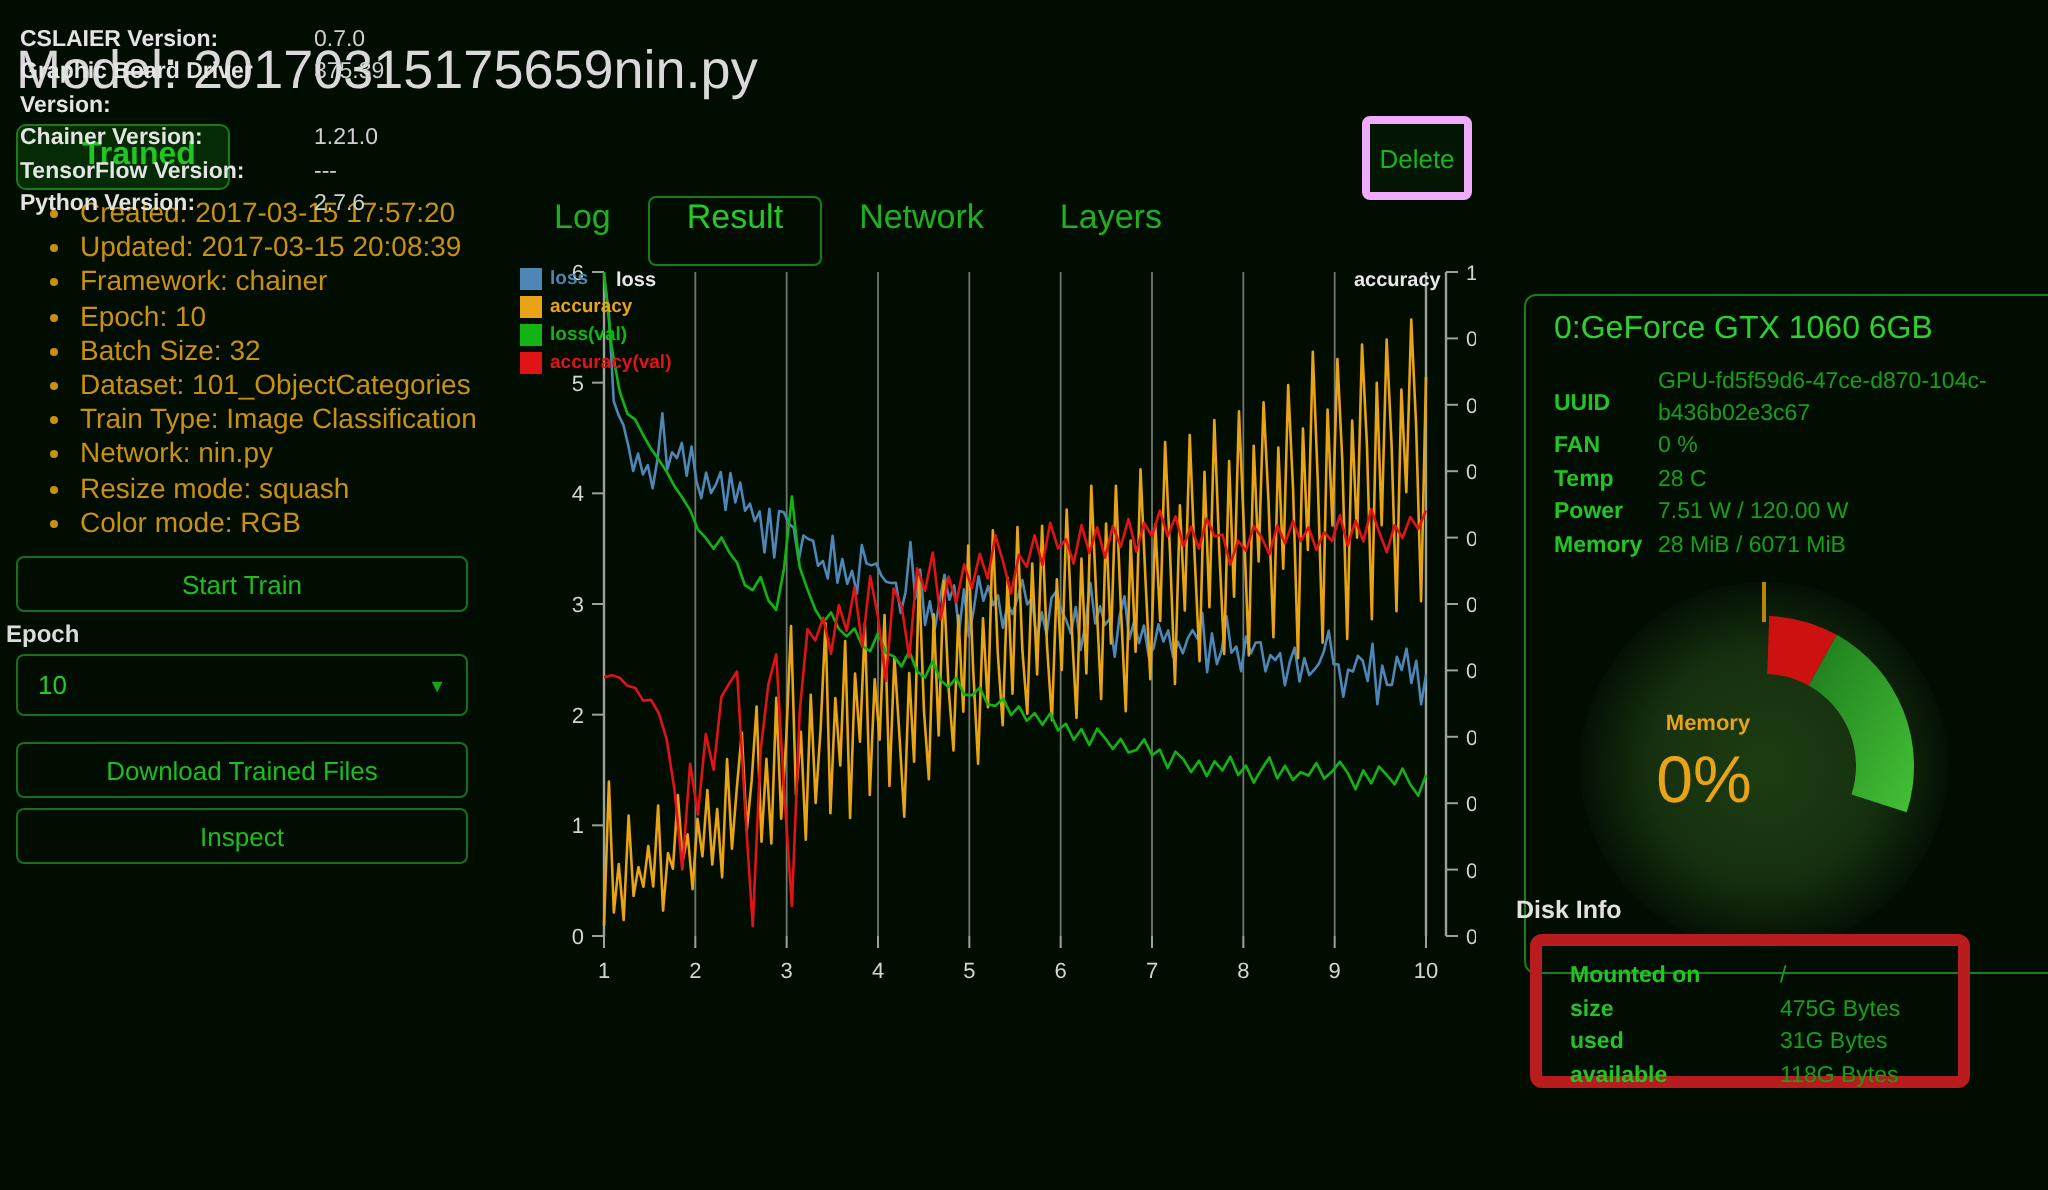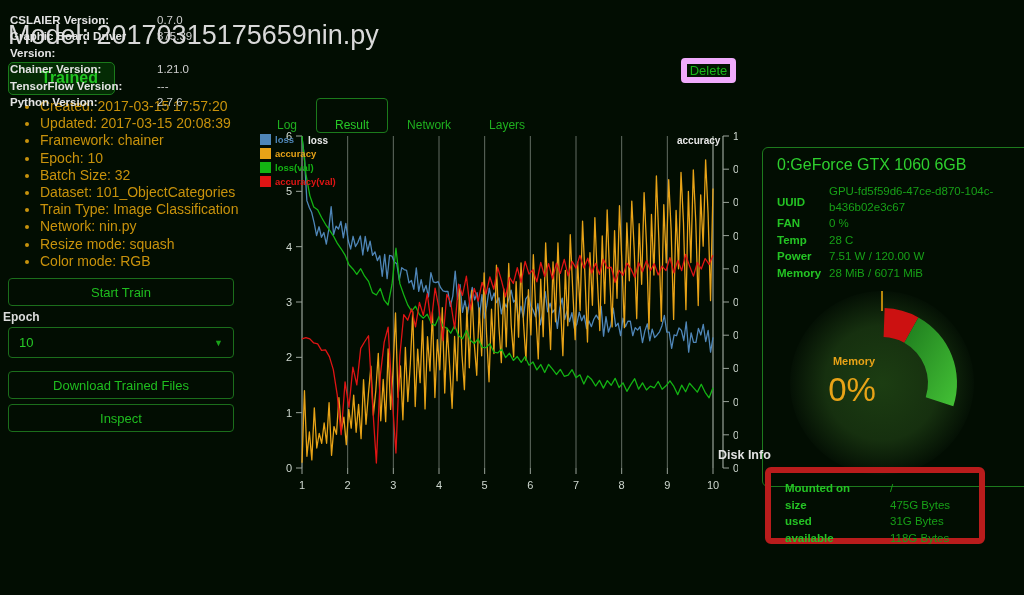--- a/index.html
+++ b/index.html
@@ -31,22 +31,22 @@
     position: absolute; left: 8px; top: 62px;
     padding: 6px 16px 7px 32px;
     border: 1px solid #1b7a1b;
     border-radius: 5px;
     background: #042b04;
     color: #22c522;
     font-size: 16px; font-weight: bold;
   }
   .delete-btn {
     position: absolute; left: 681px; top: 58px;
-    width: 55px; height: 25px;
-    border: 6px solid #f0abfc;
+    width: 55px; height: 42px;
+    border: 4px solid #f0abfc;
     border-radius: 4px;
     background: #031503;
     color: #19b619;
     font-size: 13px;
     display: flex; align-items: center; justify-content: center;
     cursor: pointer;
   }
 
   
   .meta-list {
@@ -100,22 +100,22 @@
   }
 
   
   .tabs {
     position: absolute; left: 258px; top: 98px;
     display: flex; align-items: stretch; gap: 0;
   }
   .tab {
     padding: 0 18px;
     height: 35px;
-    display: flex; align-items: flex-end; justify-content: center;
-    color: #1fb01f; font-size: 12px;
+    display: flex; align-items: flex-start; justify-content: center;
+    color: #1fb01f; font-size: 17px;
     border: 1px solid transparent;
     border-radius: 4px;
     cursor: pointer;
   }
   .tab.active {
     border-color: #1b7a1b;
     background: #03170300;
     color: #27c927;
   }
 
@@ -184,21 +184,21 @@
   .gpu-val { color: #17a017; }
   .gpu-row.uuid .gpu-key { padding-top: 11px; }
   .gpu-row.uuid .gpu-val { width: 168px; }
 
   .gauge-wrap {
     position: absolute; left: 0; top: 140px;
     width: 248px; height: 198px;
   }
 
   .disk-title {
-    position: absolute; left: 718px; top: 448px;
+    position: absolute; left: 758px; top: 448px;
     font-size: 12.5px; font-weight: bold; color: #e2e2e2;
   }
   .disk-panel {
     position: absolute; left: 765px; top: 467px;
     width: 220px; height: 77px;
     border: 6px solid #b91c1c;
     border-radius: 6px;
     background: #03140300;
     padding: 7px 0 0 14px;
   }

